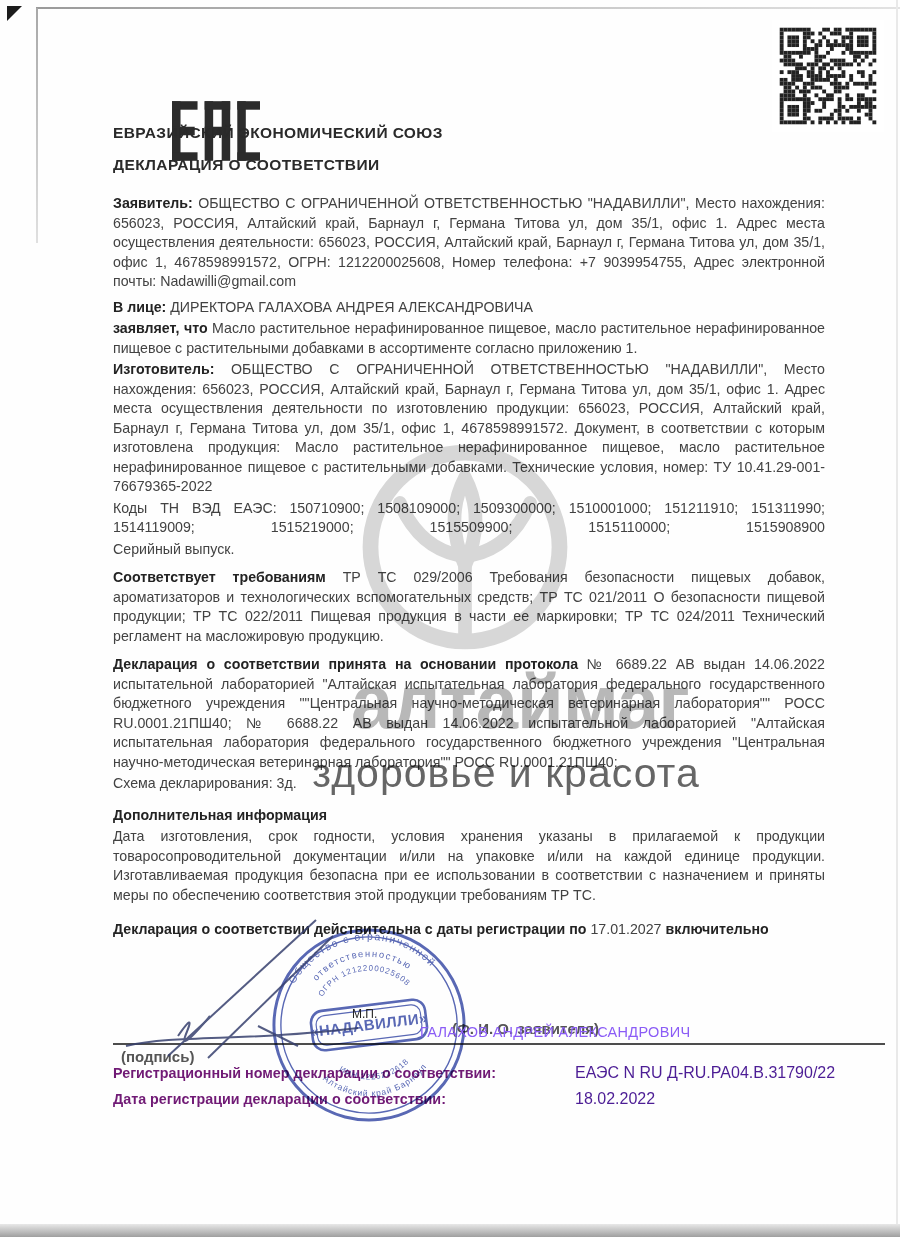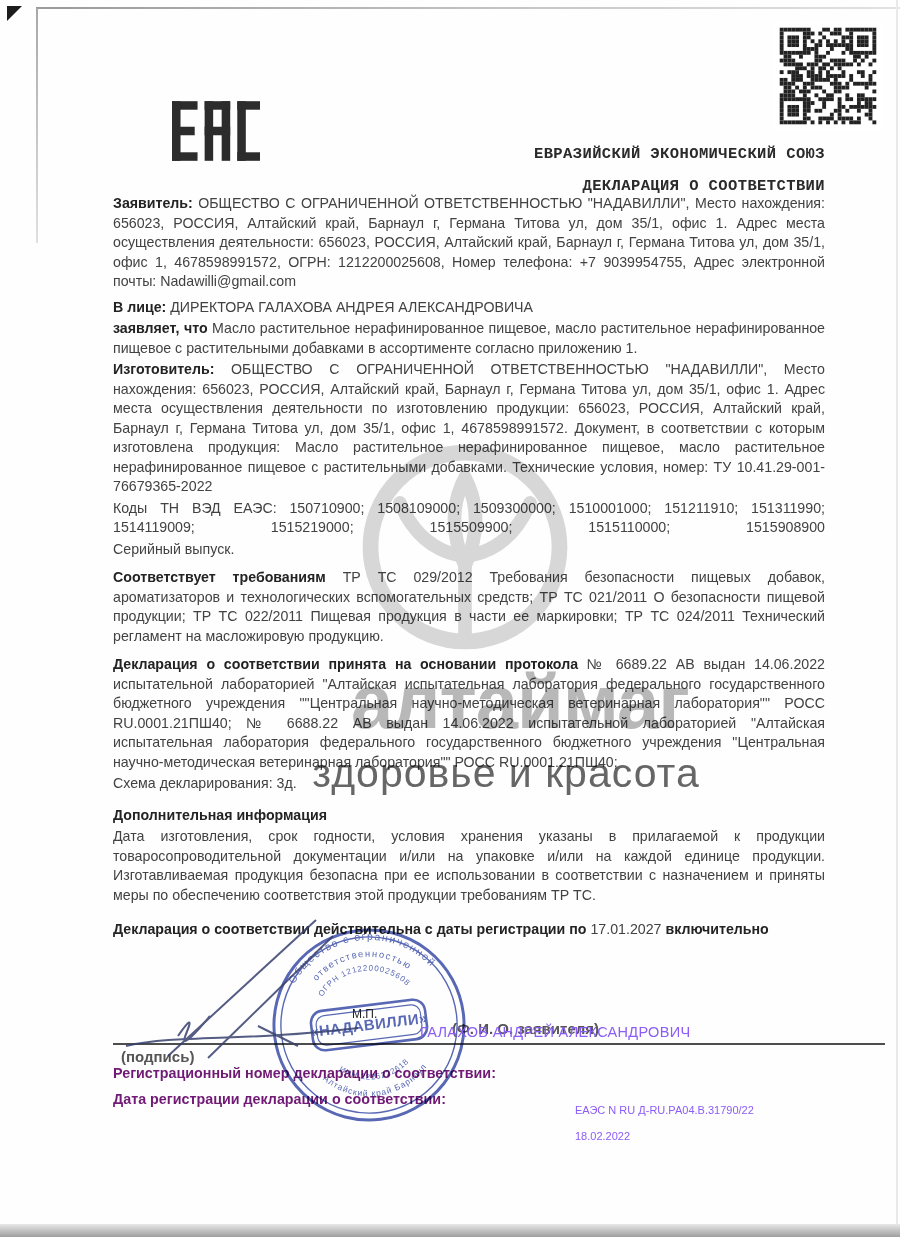--- a/index.html
+++ b/index.html
@@ -15,21 +15,21 @@
     background:linear-gradient(to right,#9a9a9a,#c8c8c8 60%,#e2e2e2); }
   .edge-left { position:absolute; left:36px; top:8px; width:2px; height:235px;
     background:linear-gradient(to bottom,#a8a8a8,#e0e0e0); }
   .edge-bottom { position:absolute; left:0; bottom:0; width:900px; height:13px;
     background:linear-gradient(to bottom,#e8e8e8,#9f9f9f); }
   .edge-right { position:absolute; right:2px; top:0; width:2px; height:1237px; background:#e9e9e9; }
 
   
   .eac-mark { position:absolute; left:172px; top:100px; }
   .qr { position:absolute; left:772px; top:20px; background:#fff; }
-  .title-wrap { position:absolute; left:113px; top:145px; width:712px; text-align:right;font-family:Liberation Mono, monospace; }
+  .title-wrap { position:absolute; left:113px; top:124px; width:712px; text-align:left; }
   .title-line { font-weight:bold; font-size:15.5px; color:#2a2a2a; letter-spacing:.4px; }
   .title-line + .title-line { margin-top:14px; }
 
   
   .content { position:absolute; left:113px; top:194px; width:712px; z-index:2; }
   .content p { font-size:14.2px; line-height:19.5px; color:#424242; text-align:justify; margin:0 0 2px; }
   .content p b { color:#232323; }
   .mb6 { margin-bottom:6px !important; }
   .mb9 { margin-bottom:9px !important; }
   .mb12 { margin-bottom:12px !important; }
@@ -51,21 +51,21 @@
   .mp-label { position:absolute; left:352px; top:1007px; z-index:6; font-size:12px; color:#1f1f1f; }
   .sign-line { position:absolute; left:113px; top:1043px; width:772px; height:1.6px; background:#4d4d4d; z-index:3; }
   .fio-name { position:absolute; left:420px; top:1024px; font-size:14.5px; color:#8b5cf6; letter-spacing:.3px; z-index:5; }
   .cap { position:absolute; font-size:15px; color:#555; z-index:3;font-weight:bold; }
   .cap-sign { left:121px; top:1048px; }
   .cap-fio { left:452px; top:1020px; }
 
   
   .foot-row { position:absolute; left:113px; width:760px; z-index:2; }
   .foot-label { font-weight:bold; font-size:14.3px; color:#701a75; }
-  .foot-value { position:absolute; left:462px; top:0; font-size:11px; color:#8b5cf6; font-weight:normal;margin-top:40px; }
+  .foot-value { position:absolute; left:462px; top:0; font-size:16px; color:#4c1d95; font-weight:normal; }
   .row1 { top:1064px; }
   .row2 { top:1090px; }
 </style>
 </head>
 <body>
 
 <div class="page">
 
   <div class="corner-artifact"></div>
   <div class="edge-top"></div>
@@ -434,21 +434,21 @@
     <div class="title-line">ДЕКЛАРАЦИЯ О СООТВЕТСТВИИ</div>
   </div>
 
   <div class="content">
     <p class="mb6"><b>Заявитель:</b> <span>ОБЩЕСТВО С ОГРАНИЧЕННОЙ ОТВЕТСТВЕННОСТЬЮ "НАДАВИЛЛИ", Место нахождения: 656023, РОССИЯ, Алтайский край, Барнаул г, Германа Титова ул, дом 35/1, офис 1. Адрес места осуществления деятельности: 656023, РОССИЯ, Алтайский край, Барнаул г, Германа Титова ул, дом 35/1, офис 1, 4678598991572, ОГРН: 1212200025608, Номер телефона: +7 9039954755, Адрес электронной почты: Nadawilli@gmail.com</span></p>
     <p><b>В лице:</b> <span>ДИРЕКТОРА ГАЛАХОВА АНДРЕЯ АЛЕКСАНДРОВИЧА</span></p>
     <p><b>заявляет, что</b> <span>Масло растительное нерафинированное пищевое, масло растительное нерафинированное пищевое с растительными добавками в ассортименте согласно приложению 1.</span></p>
     <p><b>Изготовитель:</b> <span>ОБЩЕСТВО С ОГРАНИЧЕННОЙ ОТВЕТСТВЕННОСТЬЮ "НАДАВИЛЛИ", Место нахождения: 656023, РОССИЯ, Алтайский край, Барнаул г, Германа Титова ул, дом 35/1, офис 1. Адрес места осуществления деятельности по изготовлению продукции: 656023, РОССИЯ, Алтайский край, Барнаул г, Германа Титова ул, дом 35/1, офис 1, 4678598991572. Документ, в соответствии с которым изготовлена продукция: Масло растительное нерафинированное пищевое, масло растительное нерафинированное пищевое с растительными добавками. Технические условия, номер: ТУ 10.41.29-001-76679365-2022</span></p>
     <p class="codes">Коды ТН ВЭД ЕАЭС: 150710900; 1508109000; 1509300000; 1510001000; 151211910; 151311990; 1514119009; 1515219000; 1515509900; 1515110000; 1515908900</p>
     <p class="mb9">Серийный выпуск.</p>
-    <p class="mb9"><b>Соответствует требованиям</b> <span>ТР ТС 029/2012 Требования безопасности пищевых добавок, ароматизаторов и технологических вспомогательных средств; ТР ТС 021/2011 О безопасности пищевой продукции; ТР ТС 022/2011 Пищевая продукция в части ее маркировки; ТР ТС 024/2011 Технический регламент на масложировую продукцию.</span></p>
+    <p class="mb9"><b>Соответствует требованиям</b> <span>ТР ТС 029/2006 Требования безопасности пищевых добавок, ароматизаторов и технологических вспомогательных средств; ТР ТС 021/2011 О безопасности пищевой продукции; ТР ТС 022/2011 Пищевая продукция в части ее маркировки; ТР ТС 024/2011 Технический регламент на масложировую продукцию.</span></p>
     <p><b>Декларация о соответствии принята на основании протокола</b> <span>№ 6689.22 АВ выдан 14.06.2022 испытательной лабораторией "Алтайская испытательная лаборатория федерального государственного бюджетного учреждения ""Центральная научно-методическая ветеринарная лаборатория"" РОСС RU.0001.21ПШ40; № 6688.22 АВ выдан 14.06.2022 испытательной лабораторией "Алтайская испытательная лаборатория федерального государственного бюджетного учреждения "Центральная научно-методическая ветеринарная лаборатория"" РОСС RU.0001.21ПШ40;</span></p>
     <p class="mb12">Схема декларирования: 3д.</p>
     <p><b>Дополнительная информация</b></p>
     <p class="mb14">Дата изготовления, срок годности, условия хранения указаны в прилагаемой к продукции товаросопроводительной документации и/или на упаковке и/или на каждой единице продукции. Изготавливаемая продукция безопасна при ее использовании в соответствии с назначением и приняты меры по обеспечению соответствия этой продукции требованиям ТР ТС.</p>
     <p class="validity"><b>Декларация о соответствии действительна с даты регистрации по</b> <span>17.01.2027</span> <b>включительно</b></p>
   </div>
 
   <svg class="wm wm-logo" width="210" height="210" viewBox="0 0 200 200">
     <g fill="none" stroke="#7d7d7d" stroke-linecap="round">
       <circle cx="100" cy="100" r="90" stroke-width="15"></circle>

